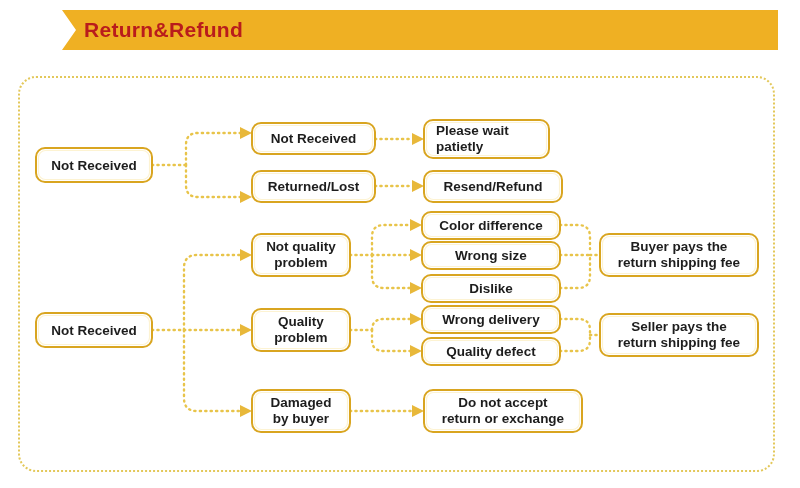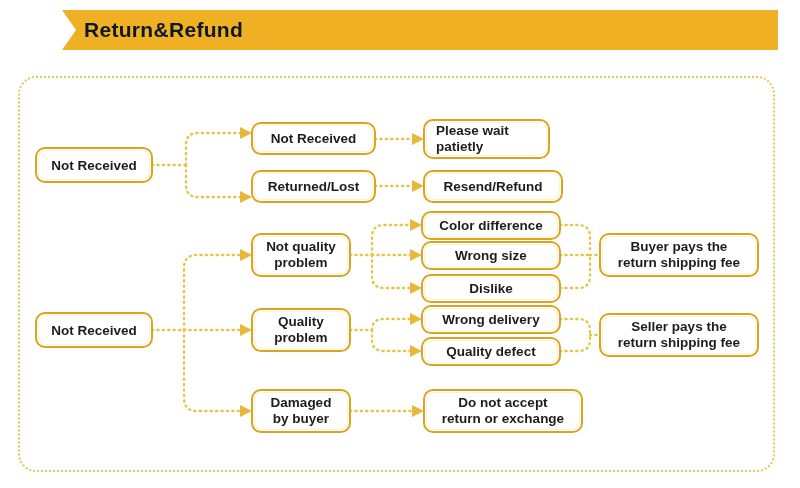--- a/index.html
+++ b/index.html
@@ -28,21 +28,21 @@
     inset: 0;
   }
   #banner-title {
     position: absolute;
     left: 22px;
     top: 0;
     height: 40px;
     line-height: 40px;
     font-size: 21px;
     font-weight: bold;
-    color: #0f172a;
+    color: #b91c1c;
     letter-spacing: 0.3px;
     white-space: nowrap;
     user-select: none;
   }
 
   
   #flow-panel {
     position: absolute;
     left: 18px;
     top: 76px;

